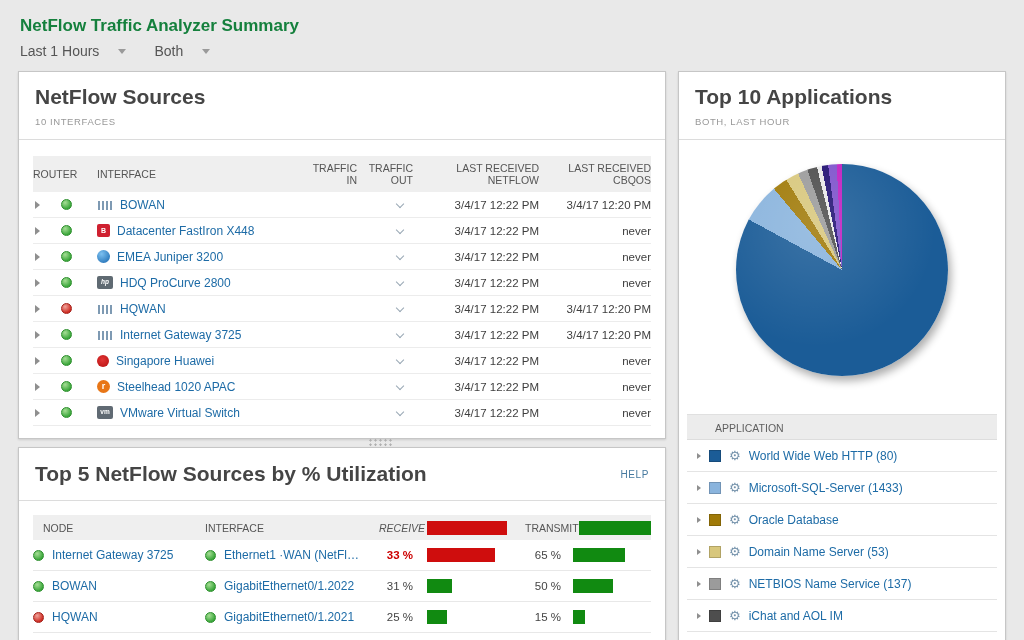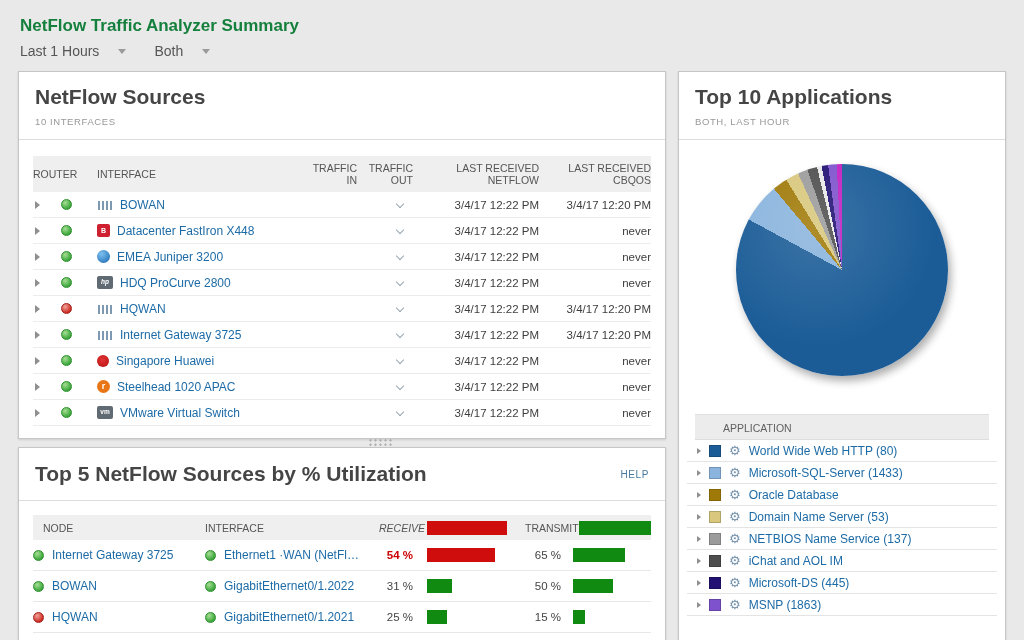--- a/index.html
+++ b/index.html
@@ -93,24 +93,24 @@
 
   .drag { position:absolute; top:-10px; left:54%; width:26px; height:9px; cursor:move;
           background-image:radial-gradient(#b0b0b0 1px, transparent 1.3px); background-size:5px 4.5px; }
 
   
   .pie-wrap { display:flex; justify-content:center; padding:24px 0 0; }
   .pie { width:212px; height:212px; border-radius:50%; position:relative;
          box-shadow:3px 5px 9px rgba(0,0,0,.32); cursor:pointer; }
   .pie::after { content:""; position:absolute; inset:0; border-radius:50%;
                 background:radial-gradient(circle at 38% 30%, rgba(255,255,255,.14), rgba(255,255,255,0) 60%); }
-  .app-strip { margin:38px 16px 0; background:#ececec; border-top:1px solid #e0e0e0; border-bottom:1px solid #ddd;
+  .app-strip { margin:38px 8px 0; background:#ececec; border-top:1px solid #e0e0e0; border-bottom:1px solid #ddd;
                height:26px; line-height:26px; padding-left:28px; font-size:10.5px; color:#5f5f5f; }
   .legend-list { margin:0 8px; }
-  .lg-row { display:flex; align-items:center; gap:8px; height:22px; border-bottom:1px solid #e4e4e4; padding-left:10px; font-size:12px; }
+  .lg-row { display:flex; align-items:center; gap:8px; height:32px; border-bottom:1px solid #e4e4e4; padding-left:10px; font-size:12px; }
   .lg-row .tri { border-left-width:4px; border-top-width:3.5px; border-bottom-width:3.5px; }
   .swatch { width:12px; height:12px; flex:none; border:1px solid rgba(0,0,0,.18); }
   .gear { font-size:13px; color:#7492ab; line-height:1; cursor:pointer; flex:none; }
   .gear::before { content:"⚙"; }
 </style>
 </head>
 <body>
 
 <div class="page" data-name="netflow-summary-page">
 
@@ -346,21 +346,21 @@
           <div data-name="top5-table-body">
   <div class="grid-t5 t5-row" data-name="table-row">
     <div class="nodec">
       <span class="dot" data-name="status-icon" data-status="up"></span>
       <a class="link" data-name="node-link">Internet Gateway 3725</a>
     </div>
     <div class="nodec">
       <span class="dot" data-name="status-icon" data-status="up"></span>
       <a class="link" data-name="interface-link">Ethernet1 ·WAN (NetFlow)</a>
     </div>
-    <div class="pct" data-name="receive-percent" data-alert="true">54 %</div>
+    <div class="pct" data-name="receive-percent" data-alert="true">33 %</div>
     <div>
                   <span class="track">
                     <span class="bar" data-name="receive-bar" data-color="red" style="width: 85%;"></span>
                   </span>
                 </div>
     <div class="pct" data-name="transmit-percent">65 %</div>
     <div>
                   <span class="track track-t">
                     <span class="bar" data-name="transmit-bar" data-color="green" style="width: 65%;"></span>
                   </span>

